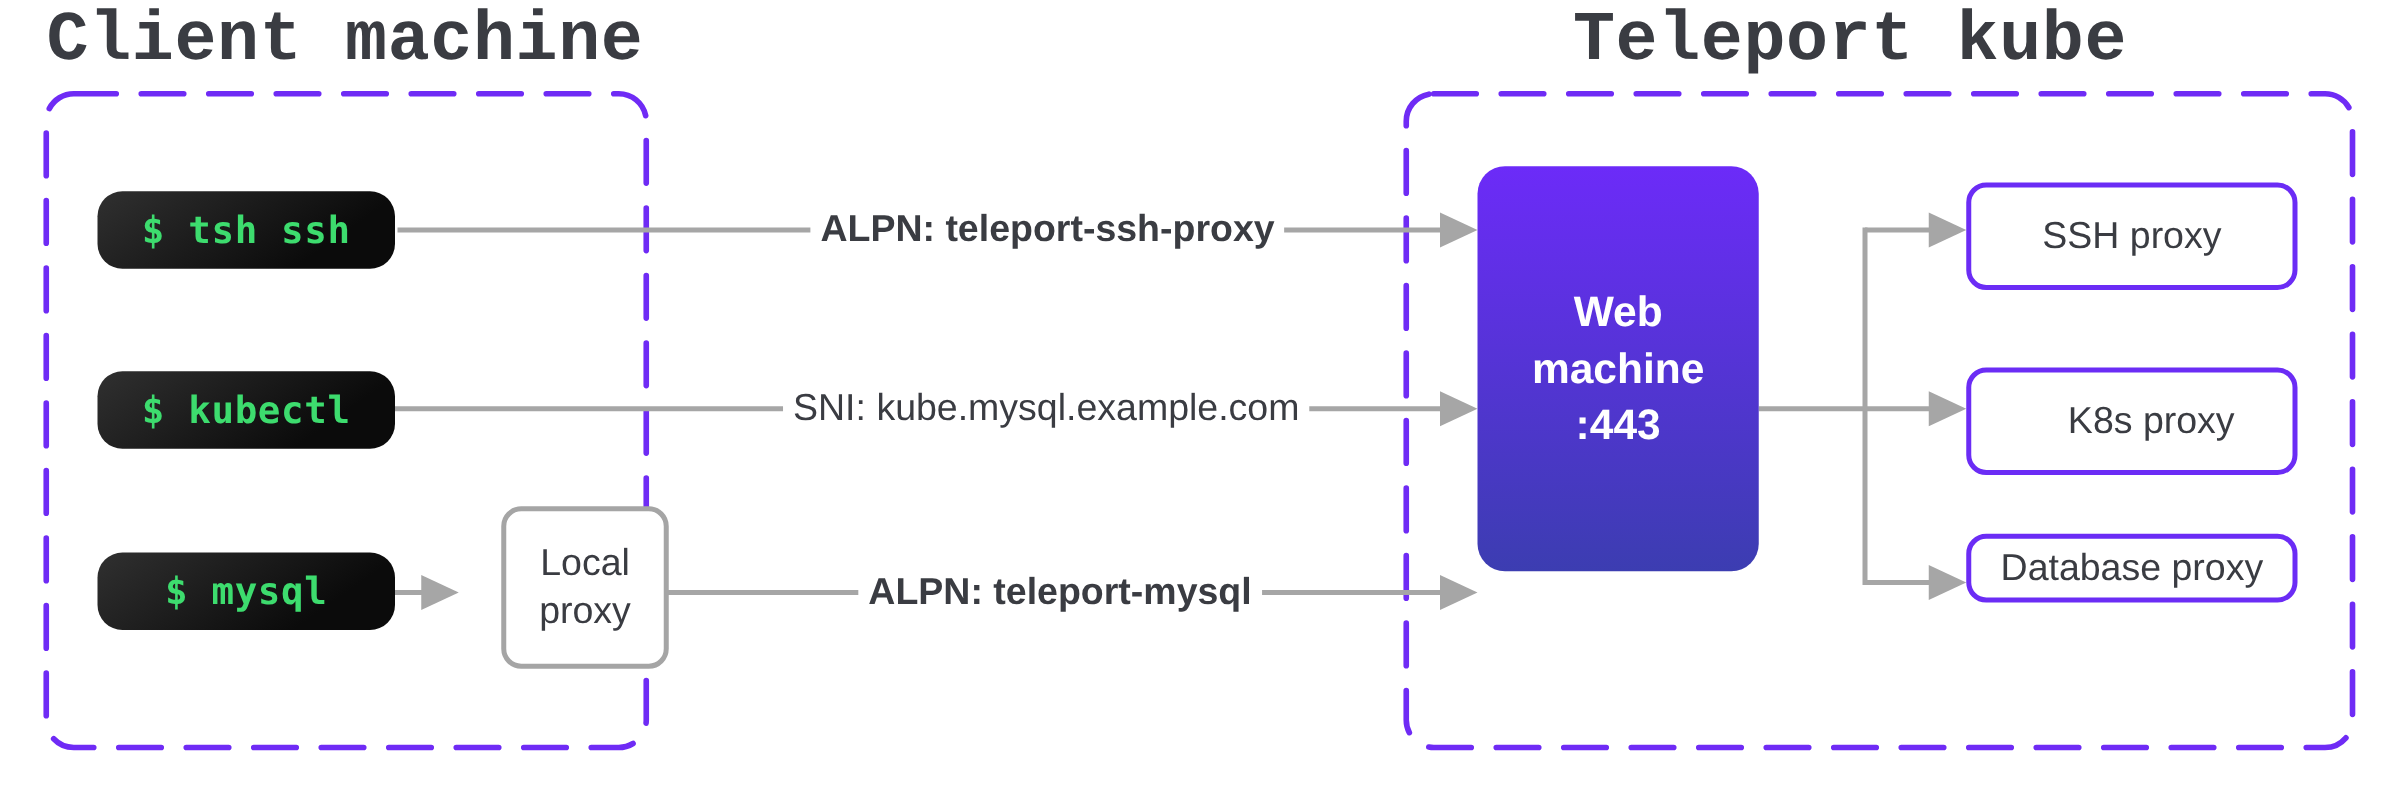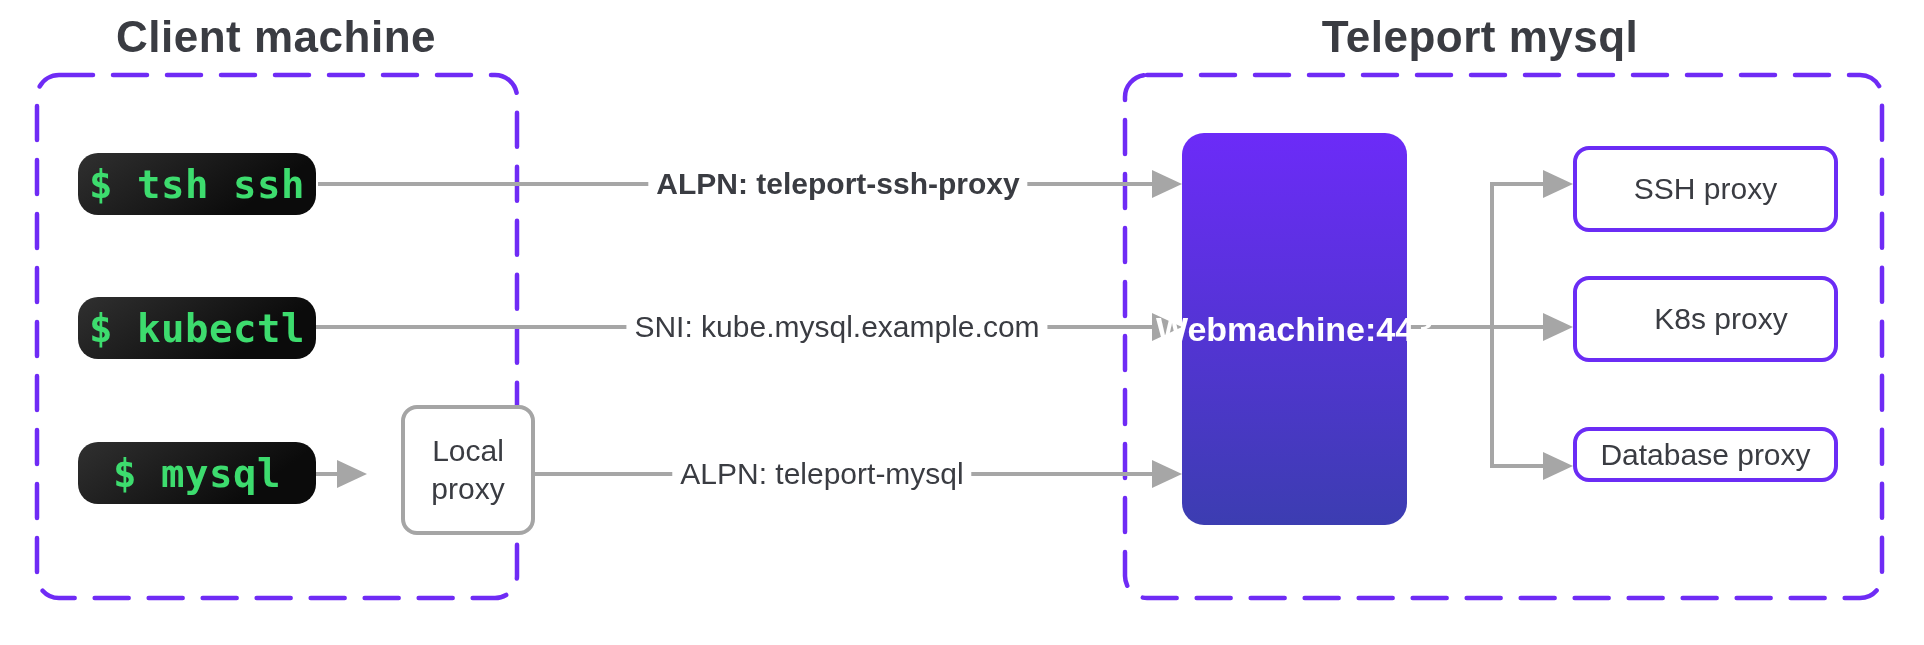--- a/index.html
+++ b/index.html
@@ -20,23 +20,23 @@
     position:relative;
     width:1924px;height:645px;
     background:#fff;
     font-family:"Liberation Sans", sans-serif;
     color:var(--text-dark);
     overflow:hidden;
   }
   .dash-layer{position:absolute;left:0;top:0;width:1924px;height:645px;}
   .dash-rect{fill:none;stroke:var(--purple-dash);stroke-width:4.5;stroke-dasharray:34 20;stroke-linecap:round;}
   .section-title{
-    position:absolute;top:12px;transform:translateX(-50%);
-    font-size:44px;font-weight:600;letter-spacing:0.5px;
-    color:var(--text-dark);white-space:nowrap;
+    position:absolute;top:0;transform:translateX(-50%);
+    font-size:56px;font-weight:600;letter-spacing:0.5px;
+    color:var(--text-dark);white-space:nowrap;font-family:Liberation Mono, monospace;
   }
   .line{position:absolute;background:var(--line-gray);}
   .line.h{height:4px;}
   .line.v{width:4px;}
   .arrow{
     position:absolute;width:0;height:0;
     border-top:14px solid transparent;
     border-bottom:14px solid transparent;
     border-left:30px solid var(--line-gray);
   }
@@ -46,76 +46,76 @@
     font-size:30px;color:var(--text-dark);white-space:nowrap;
   }
   .terminal{
     position:absolute;left:78px;width:238px;height:62px;
     border-radius:20px;
     background:linear-gradient(145deg, var(--terminal-bg-top) 0%, var(--terminal-bg-bottom) 75%);
     display:flex;align-items:center;justify-content:center;
   }
   .terminal .cmd{
     font-family:"DejaVu Sans Mono","Liberation Mono",monospace;
-    font-weight:bold;font-size:39px;color:var(--terminal-green);
+    font-weight:bold;font-size:30px;color:var(--terminal-green);
     white-space:nowrap;letter-spacing:0.5px;
   }
   .local-proxy{
     position:absolute;left:365px;top:405px;width:134px;height:130px;
     background:#fff;border:4px solid var(--gray-border);border-radius:16px;
     display:flex;align-items:center;justify-content:center;text-align:center;
     font-size:30px;line-height:38px;color:var(--text-dark);margin-left:36px;
   }
   .web-listener{
-    position:absolute;left:1182px;top:133px;width:225px;height:392px;
+    position:absolute;left:1182px;top:133px;width:225px;height:324px;
     border-radius:22px;
     background:linear-gradient(180deg, var(--listener-top) 0%, var(--listener-bottom) 100%);
-    display:flex;flex-direction:row;align-items:center;justify-content:center;
+    display:flex;flex-direction:column;align-items:center;justify-content:center;
     color:#fff;font-weight:bold;font-size:34px;line-height:45px;text-align:center;
   }
   .proxy-box{
     position:absolute;left:1573px;width:265px;height:86px;
     background:#fff;border:4px solid var(--proxy-border);border-radius:16px;
     display:flex;align-items:center;justify-content:center;
     font-size:30px;color:var(--text-dark);white-space:nowrap;
   }
 </style>
 </head>
 <body>
 
 <div class="canvas">
 
   <svg class="dash-layer">
     <rect class="dash-rect" x="37" y="75" width="480" height="523" rx="22"></rect>
     <rect class="dash-rect" x="1125" y="75" width="757" height="523" rx="22"></rect>
   </svg>
 
   <div class="section-title" style="left:276px;">Client machine</div>
-  <div class="section-title" style="left:1480px;">Teleport mysql</div>
+  <div class="section-title" style="left:1480px;">Teleport kube</div>
 
   <div class="line h" style="left:318px;top:182px;width:838px;"></div>
   <div class="line h" style="left:316px;top:325px;width:840px;"></div>
   <div class="line h" style="left:315px;top:472px;width:25px;"></div>
   <div class="line h" style="left:499px;top:472px;width:657px;"></div>
   <div class="line h" style="left:1407px;top:325px;width:140px;"></div>
   <div class="line v" style="left:1490px;top:182px;height:286px;"></div>
   <div class="line h" style="left:1492px;top:182px;width:55px;"></div>
   <div class="line h" style="left:1492px;top:464px;width:55px;"></div>
 
   <div class="arrow" style="left:1152px;top:170px;"></div>
   <div class="arrow" style="left:1152px;top:313px;"></div>
   <div class="arrow" style="left:1152px;top:460px;"></div>
   <div class="arrow" style="left:337px;top:460px;"></div>
   <div class="arrow" style="left:1543px;top:170px;"></div>
   <div class="arrow" style="left:1543px;top:313px;"></div>
   <div class="arrow" style="left:1543px;top:452px;"></div>
 
   <div class="conn-label" style="left:838px;top:184px;font-weight:bold;">ALPN: teleport-ssh-proxy</div>
   <div class="conn-label" style="left:837px;top:327px;">SNI: kube.mysql.example.com</div>
-  <div class="conn-label" style="left:822px;top:474px;">ALPN: teleport-mysql</div>
+  <div class="conn-label" style="left:848px;top:474px;font-weight:bold;">ALPN: teleport-mysql</div>
 
   <div class="terminal" style="top:153px;">
     <span class="cmd">$ tsh ssh</span>
   </div>
   <div class="terminal" style="top:442px;">
     <span class="cmd">$ mysql</span>
   </div>
   <div class="terminal" style="top:297px;">
     <span class="cmd">$ kubectl</span>
   </div>
@@ -126,20 +126,20 @@
 
   <div class="web-listener">
     <span>Web</span>
     <span>machine</span>
     <span>:443</span>
   </div>
 
   <div class="proxy-box" style="top:146px;">
     <span>SSH proxy</span>
   </div>
-  <div class="proxy-box" style="top:276px;padding-left:31px;">
+  <div class="proxy-box" style="top:294px;padding-left:31px;">
     <span>K8s proxy</span>
   </div>
   <div class="proxy-box" style="top:427px;height:55px;">
     <span>Database proxy</span>
   </div>
 
 </div>
 
 </body></html>

